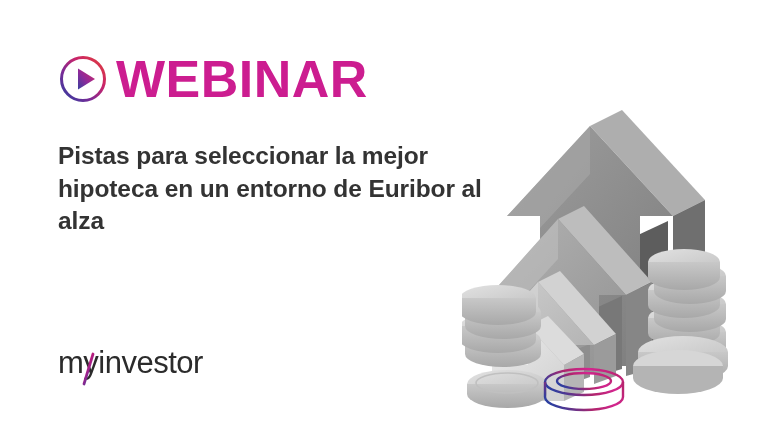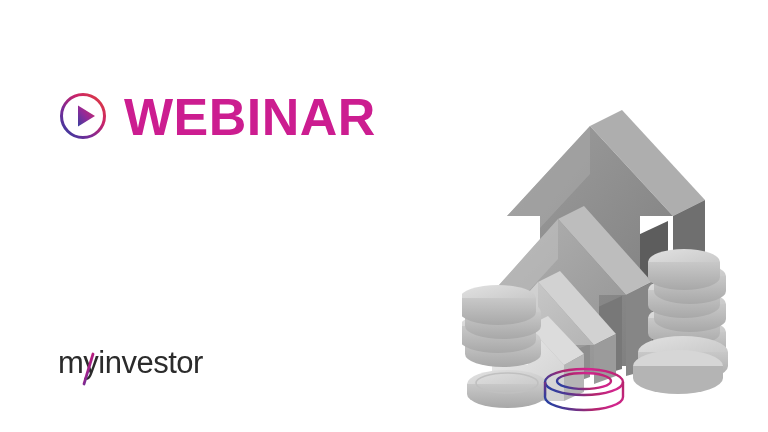--- a/index.html
+++ b/index.html
@@ -23,23 +23,23 @@
   
   .left-block {
     position: absolute;
     left: 58px;
     top: 48px;
     width: 430px;
   }
 
   .webinar-row {
     display: flex;
-    gap: 16px;
+    align-items: center;
+    gap: 8px;
     height: 62px;
-    margin-top: 43px;
   }
 
   .play-icon {
     width: 50px;
     height: 50px;
     flex: 0 0 50px;
     display: block;
   }
 
   .webinar-title {
@@ -104,20 +104,21 @@
             <stop offset="100%" stop-color="#d8285f"></stop>
           </linearGradient>
         </defs>
         <circle cx="50" cy="50" r="43" fill="none" stroke="url(#ringGrad)" stroke-width="6"></circle>
         <path d="M40 29 L74 50 L40 71 Z" fill="url(#triGrad)"></path>
       </svg>
 
       <div class="webinar-title">WEBINAR</div>
     </div>
 
+    <div class="subtitle">Pistas para seleccionar la mejor hipoteca en un entorno de Euribor al alza</div>
   </div>
 
   <svg class="logo" viewBox="0 0 340 88">
     <defs>
       <linearGradient id="logoAccent" x1="20%" y1="0%" x2="80%" y2="100%">
         <stop offset="0%" stop-color="#e0125e"></stop>
         <stop offset="50%" stop-color="#a2208a"></stop>
         <stop offset="100%" stop-color="#2b3fa0"></stop>
       </linearGradient>
     </defs>

